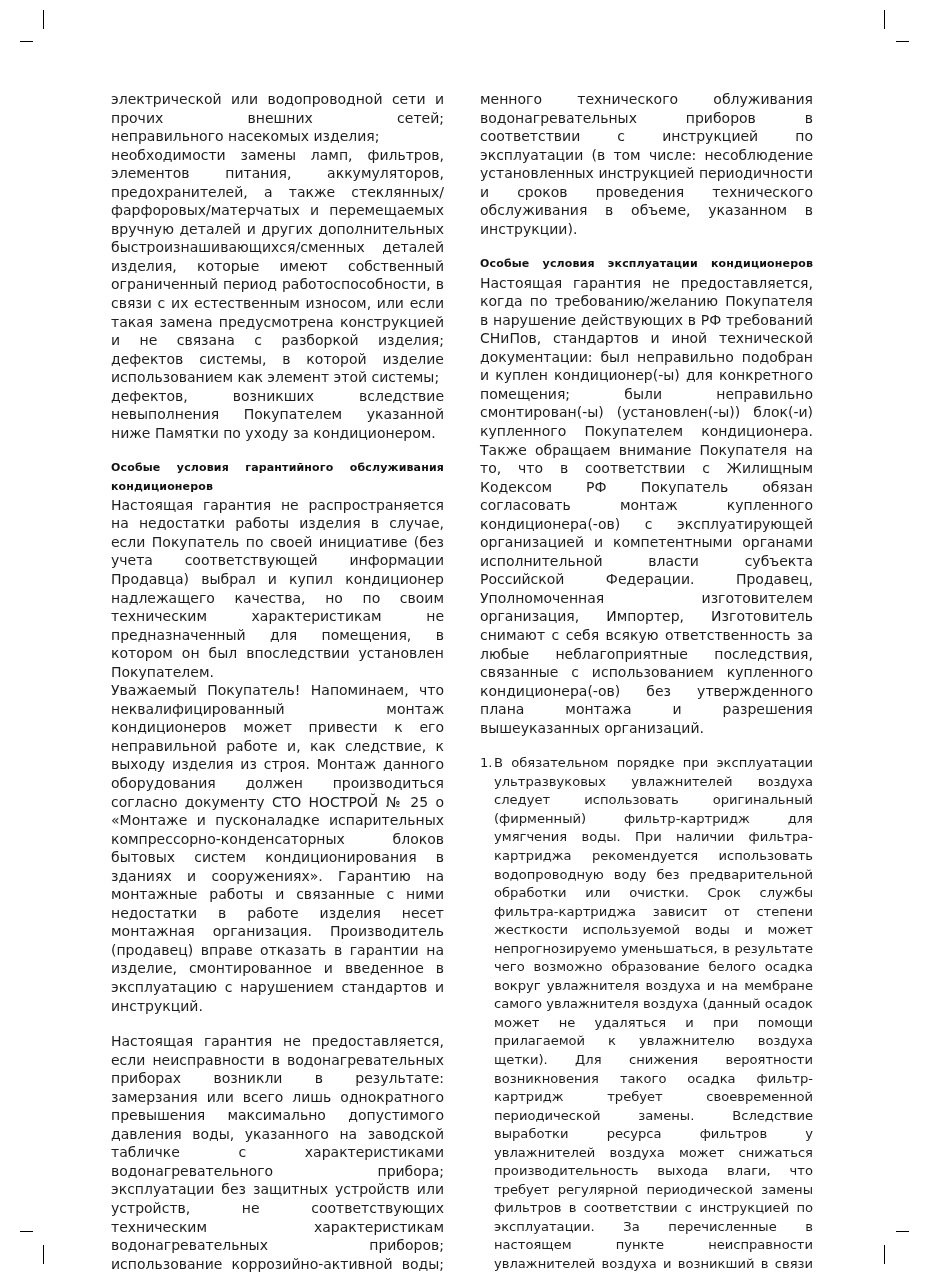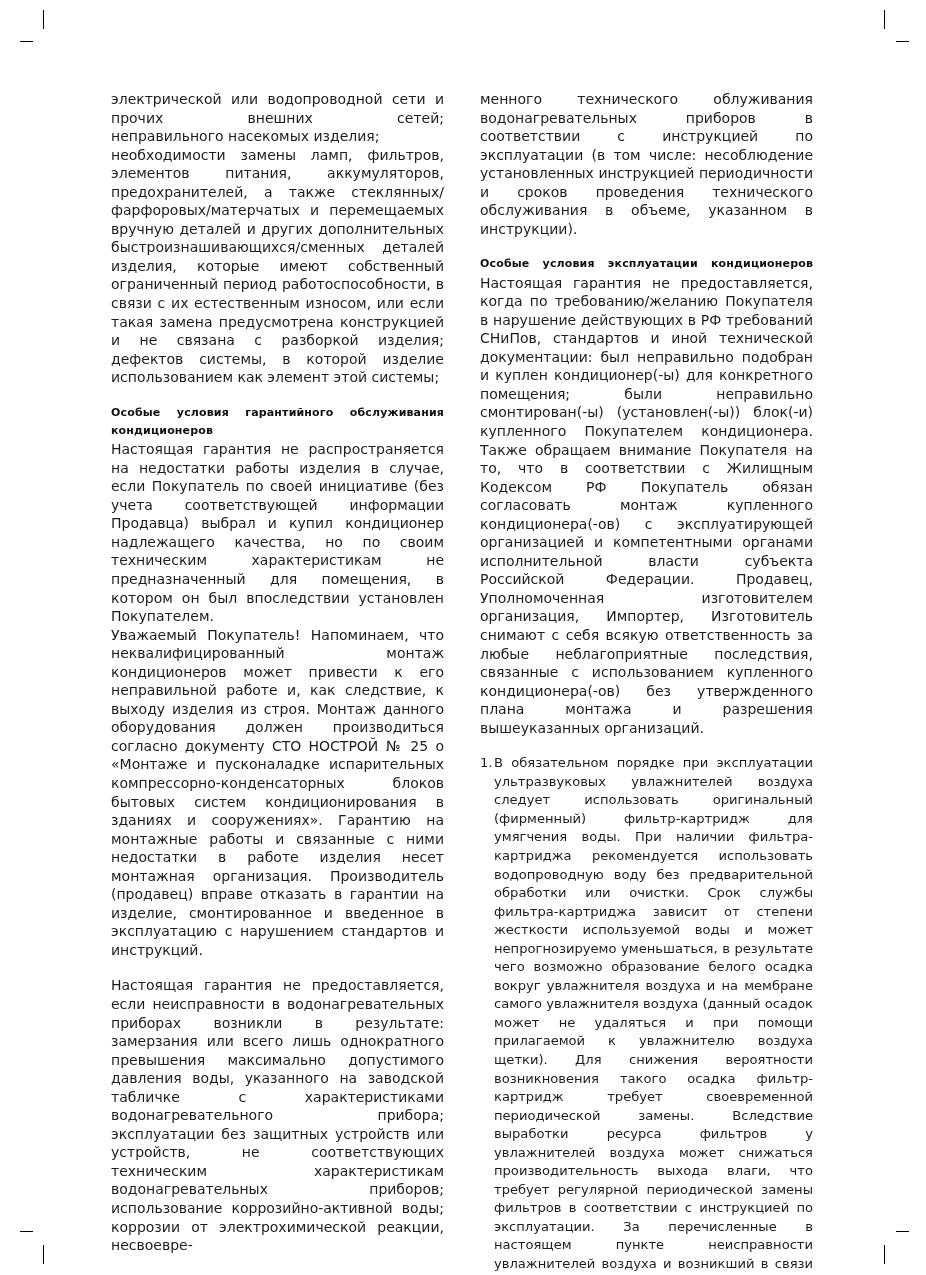--- a/index.html
+++ b/index.html
@@ -125,20 +125,21 @@
 
       <p class="para last-full">электрической или водопроводной сети и прочих внешних сетей;</p>
 
 
       <p class="para ragged-last">неправильного насекомых изделия;</p>
 
       <p class="para last-full">необходимости замены ламп, фильтров, элементов питания, аккумуляторов, предохранителей, а также стеклянных/фарфоровых/матерчатых и перемещаемых вручную деталей и других дополнительных быстроизнашивающихся/сменных деталей изделия, которые имеют собственный ограниченный период работоспособности, в связи с их естественным износом, или если такая замена предусмотрена конструкцией и не связана с разборкой изделия;</p>
 
       <p class="para ragged-last">дефектов системы, в которой изделие использованием как элемент этой системы;</p>
 
+      <p class="para ragged-last">дефектов, возникших вследствие невыполнения Покупателем указанной ниже Памятки по уходу за кондиционером.</p>
 
       <div class="gap-before-heading"></div>
       <h2 class="heading stretch">Особые условия гарантийного обслуживания кондиционеров</h2>
 
       <p class="para ragged-last">Настоящая гарантия не распространяется на недостатки работы изделия в случае, если Покупатель по своей инициативе (без учета соответствующей информации Продавца) выбрал и купил кондиционер надлежащего качества, но по своим техническим характеристикам не предназначенный для помещения, в котором он был впоследствии установлен Покупателем.</p>
 
       <p class="para ragged-last">Уважаемый Покупатель! Напоминаем, что неквалифицированный монтаж кондиционеров может привести к его неправильной работе и, как следствие, к выходу изделия из строя. Монтаж данного оборудования должен производиться согласно документу СТО НОСТРОЙ № 25 о «Монтаже и пусконаладке испарительных компрессорно-конденсаторных блоков бытовых систем кондиционирования в зданиях и сооружениях». Гарантию на монтажные работы и связанные с ними недостатки в работе изделия несет монтажная организация. Производитель (продавец) вправе отказать в гарантии на изделие, смонтированное и введенное в эксплуатацию с нарушением стандартов и инструкций.</p>
 
       <div class="gap-before-heading"></div>
 

